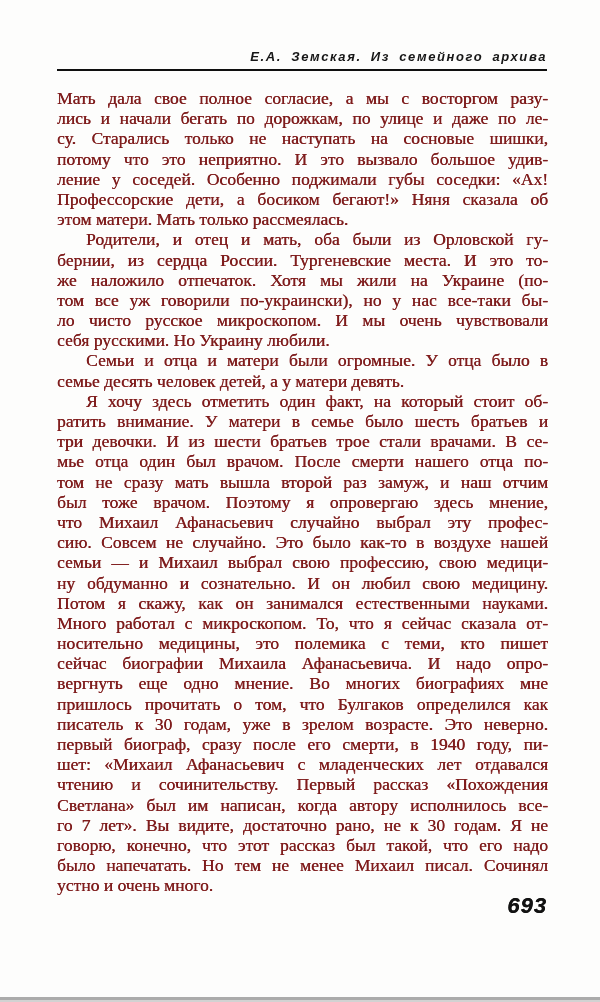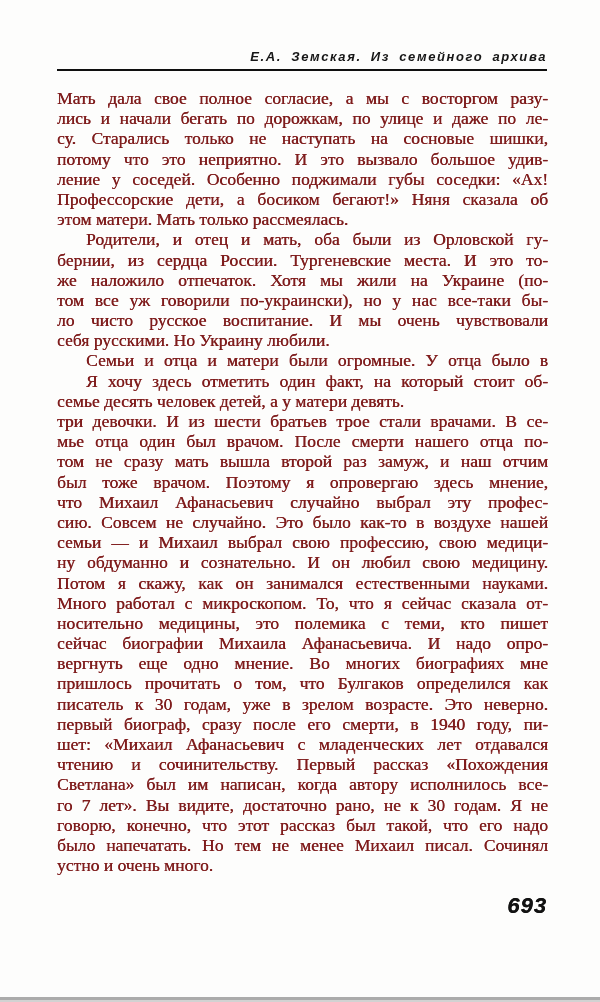--- a/index.html
+++ b/index.html
@@ -95,25 +95,26 @@
       <div class="line">лись и начали бегать по дорожкам, по улице и даже по ле-</div>
       <div class="line">су. Старались только не наступать на сосновые шишки,</div>
       <div class="line">потому что это неприятно. И это вызвало большое удив-</div>
       <div class="line">ление у соседей. Особенно поджимали губы соседки: «Ах!</div>
       <div class="line">Профессорские дети, а босиком бегают!» Няня сказала об</div>
       <div class="line para-end">этом матери. Мать только рассмеялась.</div>
       <div class="line first">Родители, и отец и мать, оба были из Орловской гу-</div>
       <div class="line">бернии, из сердца России. Тургеневские места. И это то-</div>
       <div class="line">же наложило отпечаток. Хотя мы жили на Украине (по-</div>
       <div class="line">том все уж говорили по-украински), но у нас все-таки бы-</div>
-      <div class="line">ло чисто русское воспитание. И мы очень чувствовали</div>
+      <div class="line">ло чисто русское микроскопом. И мы очень чувствовали</div>
       <div class="line para-end">себя русскими. Но Украину любили.</div>
       <div class="line first">Семьи и отца и матери были огромные. У отца было в</div>
+      <div class="line para-end">семье десять человек детей, а у матери девять.</div>
       <div class="line first">Я хочу здесь отметить один факт, на который стоит об-</div>
-      <div class="line para-end">семье десять человек детей, а у матери девять.</div>
+      <div class="line">ратить внимание. У матери в семье было шесть братьев и</div>
       <div class="line">три девочки. И из шести братьев трое стали врачами. В се-</div>
       <div class="line">мье отца один был врачом. После смерти нашего отца по-</div>
       <div class="line">том не сразу мать вышла второй раз замуж, и наш отчим</div>
       <div class="line">был тоже врачом. Поэтому я опровергаю здесь мнение,</div>
       <div class="line">что Михаил Афанасьевич случайно выбрал эту профес-</div>
       <div class="line">сию. Совсем не случайно. Это было как-то в воздухе нашей</div>
       <div class="line">семьи — и Михаил выбрал свою профессию, свою медици-</div>
       <div class="line">ну обдуманно и сознательно. И он любил свою медицину.</div>
       <div class="line">Потом я скажу, как он занимался естественными науками.</div>
       <div class="line">Много работал с микроскопом. То, что я сейчас сказала от-</div>

